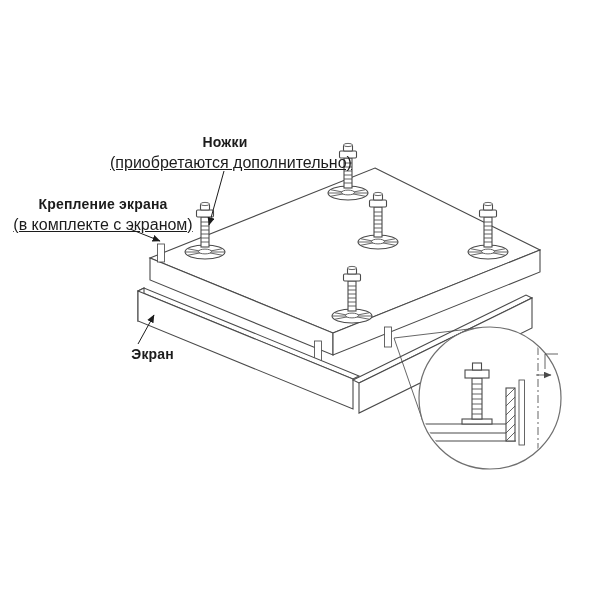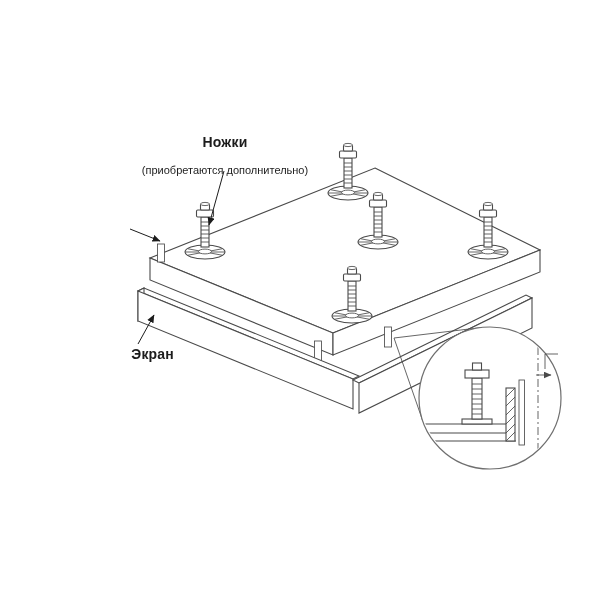--- a/index.html
+++ b/index.html
@@ -16,21 +16,21 @@
   .ln   { fill: none; stroke: #4a4a4a; stroke-width: 1.1; }
   .thin { stroke-width: 0.85; }
   .lla  { fill: none; stroke: #1c1c1c; stroke-width: 1; }
   .lbl {
     position: absolute;
     color: #1c1c1c;
     text-align: center;
     white-space: nowrap;
   }
   .lbl .t { font-size: 14px; font-weight: 700; line-height: 1.15; letter-spacing: 0.2px; }
-  .lbl .s { font-size: 11px; font-weight: 400; line-height: 1.25; margin-top: 14px; }
+  .lbl .s { font-size: 16px; font-weight: 400; line-height: 1.25; margin-top: 3px; text-decoration: underline; }
 </style>
 </head>
 <body>
 
 <div class="canvas">
 
   <svg width="600" height="600" viewBox="0 0 600 600">
     <defs>
       <marker id="ah" markerWidth="9" markerHeight="8" refX="7.5" refY="3.5" orient="auto" markerUnits="userSpaceOnUse">
         <path d="M0,0 L8,3.5 L0,7 Z" fill="#1c1c1c"></path>
@@ -115,19 +115,21 @@
       <line x1="138" y1="344" x2="154" y2="315" class="lla" marker-end="url(#ah)"></line>
     </g>
   </svg>
 
   <div class="lbl" style="left:110px; top:134px; width:230px;">
     <div class="t">Ножки</div>
     <div class="s">(приобретаются дополнительно)</div>
   </div>
 
   <div class="lbl" style="left:1px; top:196px; width:204px;">
+    <div class="t">Крепление экрана</div>
+    <div class="s">(в комплекте с экраном)</div>
   </div>
 
   <div class="lbl" style="left:104px; top:346px; width:70px; text-align:right;">
     <div class="t">Экран</div>
   </div>
 
 </div>
 
 </body></html>

